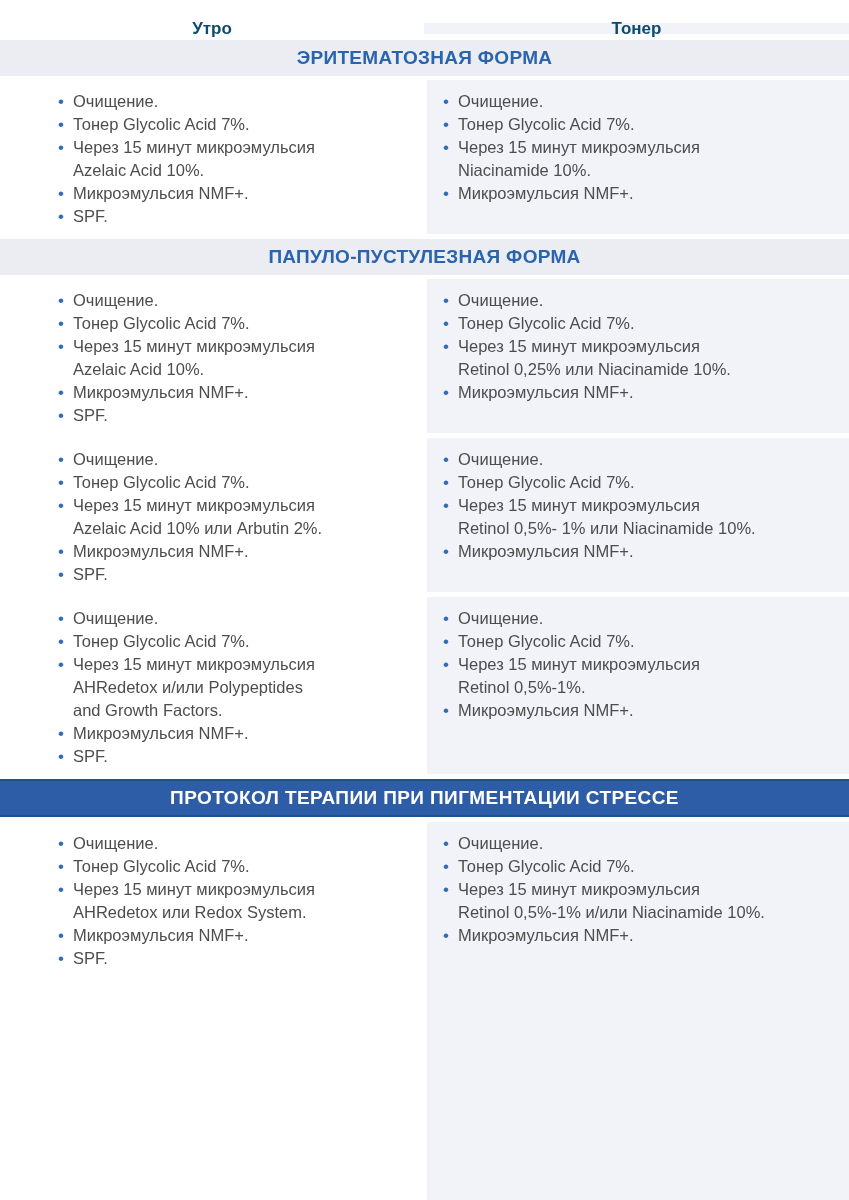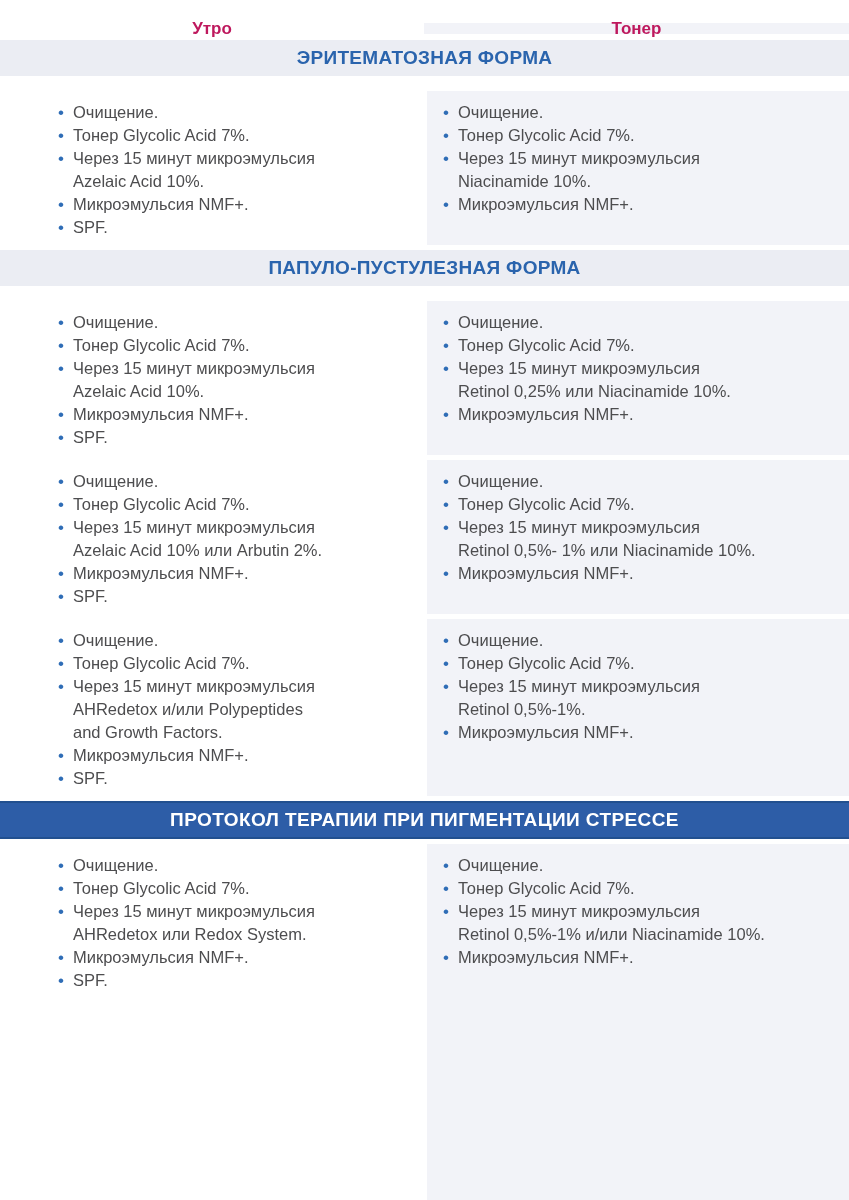--- a/index.html
+++ b/index.html
@@ -12,21 +12,21 @@
     height: 1200px;
     display: flex;
     flex-direction: column;
     background: #ffffff;
     overflow: hidden;
   }
   
   .col-head-row { display: flex; height: 34px; flex: none; margin-bottom: 6px; }
   .col-head {
     display: flex; align-items: center; justify-content: center;
-    font-size: 17px; font-weight: bold; color: #be185d; margin-top: 23px;
+    font-size: 17px; font-weight: bold; color: #0c4a6e; margin-top: 23px;
   }
   .col-head.morning { width: 424px; background: #ffffff; }
   .col-head.evening { width: 425px; background: #f2f3f8; }
 
   
   .main-bar {
     flex: none;
     height: 34px;
     margin-bottom: 5px;
     background: #2d5da7;
@@ -35,21 +35,21 @@
     display: flex; align-items: center; justify-content: center;
   }
   .bar-title {
     color: #ffffff; font-size: 19px; font-weight: bold; letter-spacing: 0.4px;
   }
 
   
   .sub-band {
     flex: none;
     height: 36px;
-    margin-bottom: 15px;
+    margin-bottom: 4px;
     background: #ebedf3;
     display: flex; align-items: center; justify-content: center;
   }
   .sub-title { color: #2a64ad; font-size: 19px; font-weight: bold; letter-spacing: 0.3px; }
 
   
   .row { display: flex; flex: none; margin-bottom: 5px; align-items: stretch; }
   .row.fill { flex: 1; margin-bottom: 0; }
   .panel { box-sizing: border-box; }
   .panel.morning { width: 424px; background: #ffffff; margin-right: 3px; }

